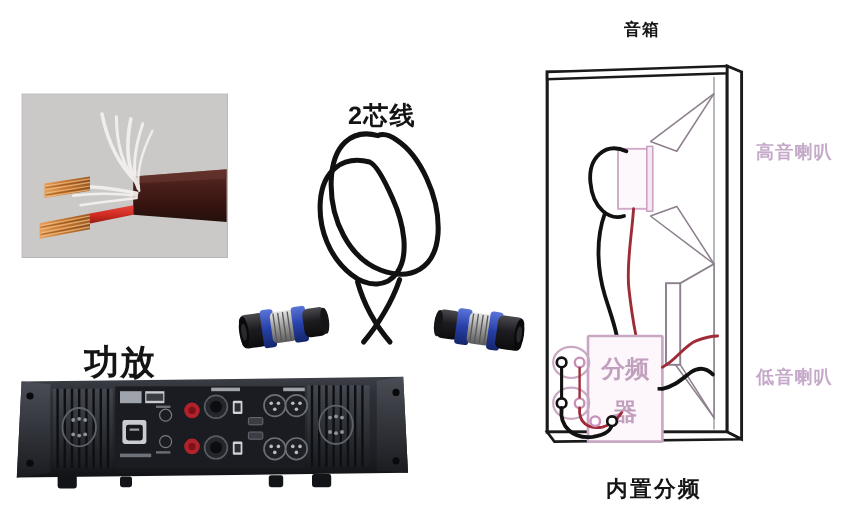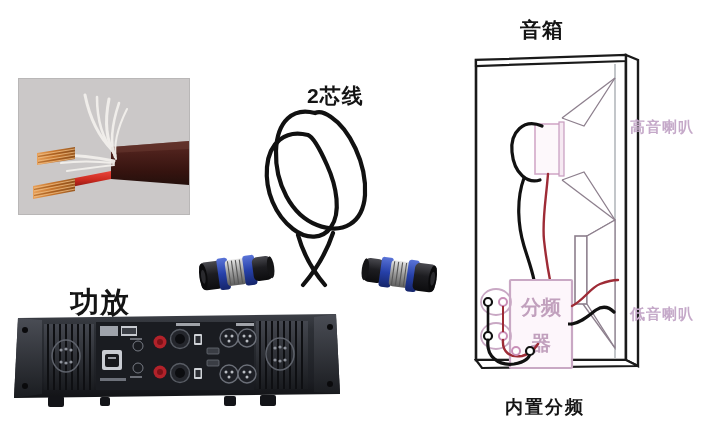--- a/index.html
+++ b/index.html
@@ -5,23 +5,23 @@
   html,body{margin:0;padding:0;}
   body{
     width:708px;height:434px;
     background:#ffffff;
     font-family:"Liberation Sans","DejaVu Sans",sans-serif;
     position:relative;
     overflow:hidden;
   }
   .stage{position:absolute;inset:0;}
   .lbl{position:absolute;white-space:nowrap;font-weight:600;color:#141414;}
-  .lbl-cable{left:307px;top:82px;font-size:21px;letter-spacing:1px;}
+  .lbl-cable{left:290px;top:82px;font-size:21px;letter-spacing:1px;}
   .lbl-amp{left:70px;top:283px;font-size:29px;letter-spacing:1px;}
-  .lbl-box{left:520px;top:16px;font-size:21px;letter-spacing:1px;text-align:center;}
+  .lbl-box{left:520px;top:16px;font-size:14px;letter-spacing:1px;text-align:center;}
   .lbl-bottom{left:505px;top:395px;font-size:18px;letter-spacing:2px;}
   .lbl-drv{position:absolute;white-space:nowrap;font-size:15px;color:#c5a9c9;font-weight:600;letter-spacing:1px;}
   .lbl-tw{left:630px;top:118px;}
   .lbl-wf{left:630px;top:265px;margin-top:40px;}
 
   
   .photo-cable{
     position:absolute;left:18px;top:78px;width:170px;height:135px;
     background:
       radial-gradient(ellipse 70% 55% at 52% 40%, #d6d3d2 0%, #c9c6c6 55%, #bfbcbc 100%);
@@ -35,21 +35,21 @@
     position:absolute;left:8px;top:306px;width:338px;height:110px;
     overflow:hidden;
   }
 
   
   .spk{position:absolute;width:78px;height:44px;}
   .spk-l{left:198px;top:250px;transform:rotate(-8deg);}
   .spk-r{left:360px;top:252px;transform:rotate(8deg);}
 
   
-  .cab-wrap{position:absolute;left:472px;top:48px;width:172px;height:332px;}
+  .cab-wrap{position:absolute;left:452px;top:48px;width:172px;height:332px;}
 
   svg{display:block;overflow:visible;}
 </style>
 </head>
 <body>
 
 <div class="stage">
 
   <div class="photo-cable">
     <svg width="170" height="135" viewBox="0 0 170 135">

